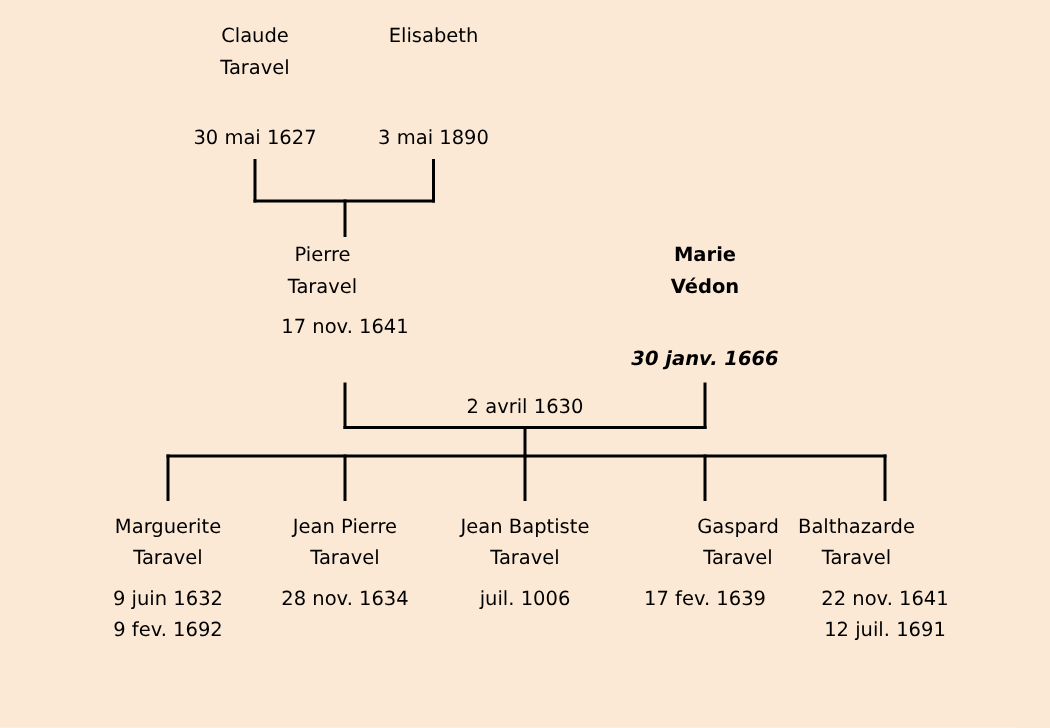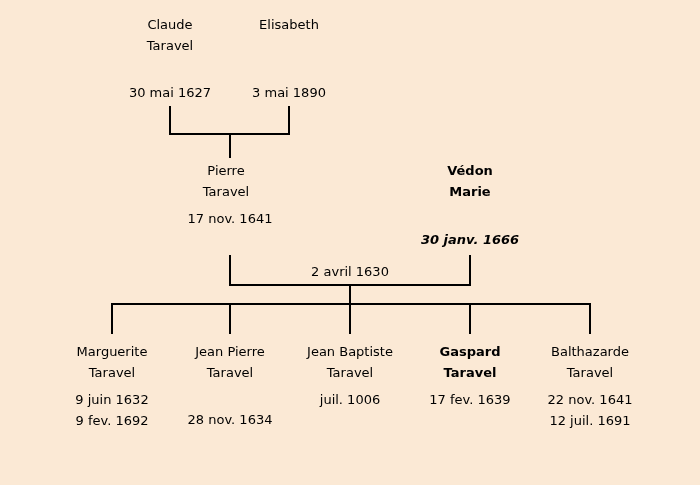--- a/index.html
+++ b/index.html
@@ -44,27 +44,27 @@
   </div>
   <div class="txt" style="left:214px; top:82px;">
     <div>3 mai 1890</div>
   </div>
 
   <div class="line" style="left:169px; top:106px; width:2px; height:29px;"></div>
   <div class="line" style="left:288px; top:106px; width:2px; height:29px;"></div>
   <div class="line" style="left:169px; top:133px; width:121px; height:2px;"></div>
   <div class="line" style="left:229px; top:133px; width:2px; height:25px;"></div>
 
-  <div class="txt" style="left:151px; top:160px;">
+  <div class="txt" style="left:140px; top:160px;">
     <div>Pierre</div>
     <div>Taravel</div>
   </div>
   <div class="txt bold" style="left:395px; top:160px;">
+    <div>Marie</div>
     <div>Védon</div>
-    <div>Marie</div>
   </div>
   <div class="txt" style="left:155px; top:208px;">
     <div>17 nov. 1641</div>
   </div>
   <div class="txt bold" style="left:395px; top:229px;font-style:italic;">
     <div>30 janv. 1666</div>
   </div>
 
   <div class="line" style="left:229px; top:255px; width:2px; height:31px;"></div>
   <div class="line" style="left:469px; top:255px; width:2px; height:31px;"></div>
@@ -86,34 +86,34 @@
     <div>Taravel</div>
   </div>
   <div class="txt" style="left:155px; top:341px;">
     <div>Jean Pierre</div>
     <div>Taravel</div>
   </div>
   <div class="txt" style="left:275px; top:341px;">
     <div>Jean Baptiste</div>
     <div>Taravel</div>
   </div>
-  <div class="txt" style="left:395px; top:341px;font-weight:bold;">
+  <div class="txt" style="left:417px; top:341px;">
     <div>Gaspard</div>
     <div>Taravel</div>
   </div>
-  <div class="txt" style="left:515px; top:341px;">
+  <div class="txt" style="left:496px; top:341px;">
     <div>Balthazarde</div>
     <div>Taravel</div>
   </div>
 
   <div class="txt" style="left:37px; top:389px;">
     <div>9 juin 1632</div>
     <div>9 fev. 1692</div>
   </div>
-  <div class="txt" style="left:155px; top:409px;">
+  <div class="txt" style="left:155px; top:389px;">
     <div>28 nov. 1634</div>
   </div>
   <div class="txt" style="left:275px; top:389px;">
     <div>juil. 1006</div>
     <div></div>
   </div>
   <div class="txt" style="left:395px; top:389px;">
     <div>17 fev. 1639</div>
   </div>
   <div class="txt" style="left:515px; top:389px;">

